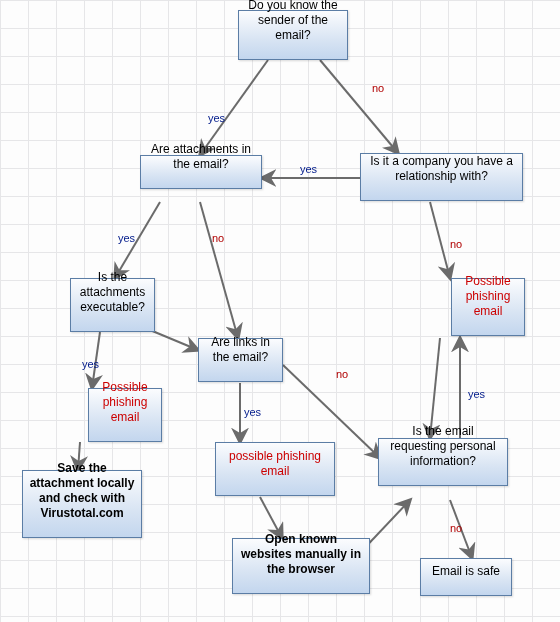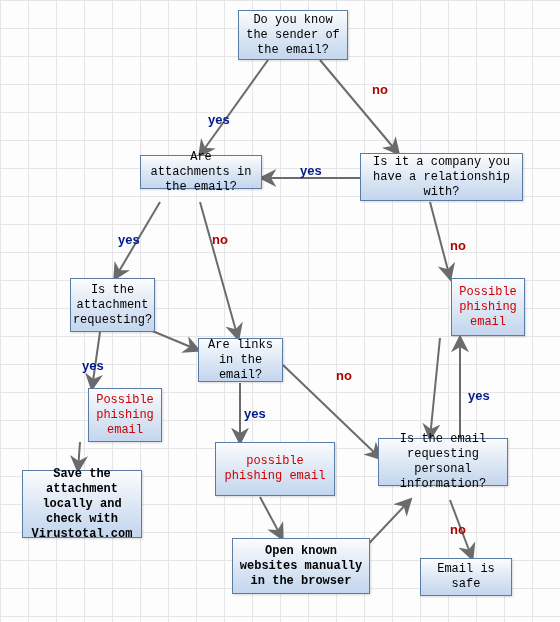--- a/index.html
+++ b/index.html
@@ -15,35 +15,33 @@
     position:relative;
     overflow:hidden;
   }
   .node{
     position:absolute;
     box-sizing:border-box;
     border:1px solid #5b7da5;
     background:linear-gradient(to bottom,#fbfcfe,#d8e4f3 60%,#c3d6ee);
     text-align:center;
     display:flex;
-    align-items:center;
+    align-items:flex-end;
     justify-content:center;
     padding:16px 6px;
     line-height:1.25;
     box-shadow:1px 1px 2px rgba(0,0,0,.15);
-    font-family:Liberation Mono, monospace;
   }
   .red{color:#c00;margin-left:33px;}
   .bold{font-weight:bold;}
   .edge-label{
     position:absolute;
-    font-size:13px;
+    font-size:11px;
     background:transparent;
     pointer-events:none;
-    font-weight:bold;
   }
   .lbl-yes{color:#001a8a;}
   .lbl-no{color:#b00000;}
   svg.edges{position:absolute;left:0;top:0;width:560px;height:622px;pointer-events:none;}
 </style>
 </head>
 <body>
 
 <svg class="edges">
   <defs>
@@ -90,21 +88,21 @@
 <div class="node" style="left:238px;top:10px;width:110px;height:50px">
     <span>Do you know the sender of the email?</span>
   </div>
 <div class="node" style="left:140px;top:155px;width:122px;height:30px">
     <span>Are attachments in the email?</span>
   </div>
 <div class="node" style="left:360px;top:153px;width:163px;height:48px">
     <span>Is it a company you have a relationship with?</span>
   </div>
 <div class="node" style="left:70px;top:278px;width:85px;height:54px">
-    <span>Is the attachment requesting?</span>
+    <span>Is the attachments executable?</span>
   </div>
 <div class="node" style="left:198px;top:338px;width:85px;height:44px">
     <span>Are links in the email?</span>
   </div>
 <div class="node red" style="left:418px;top:278px;width:74px;height:58px">
     <span>Possible phishing email</span>
   </div>
 <div class="node red" style="left:55px;top:388px;width:74px;height:54px">
     <span>Possible phishing email</span>
   </div>

